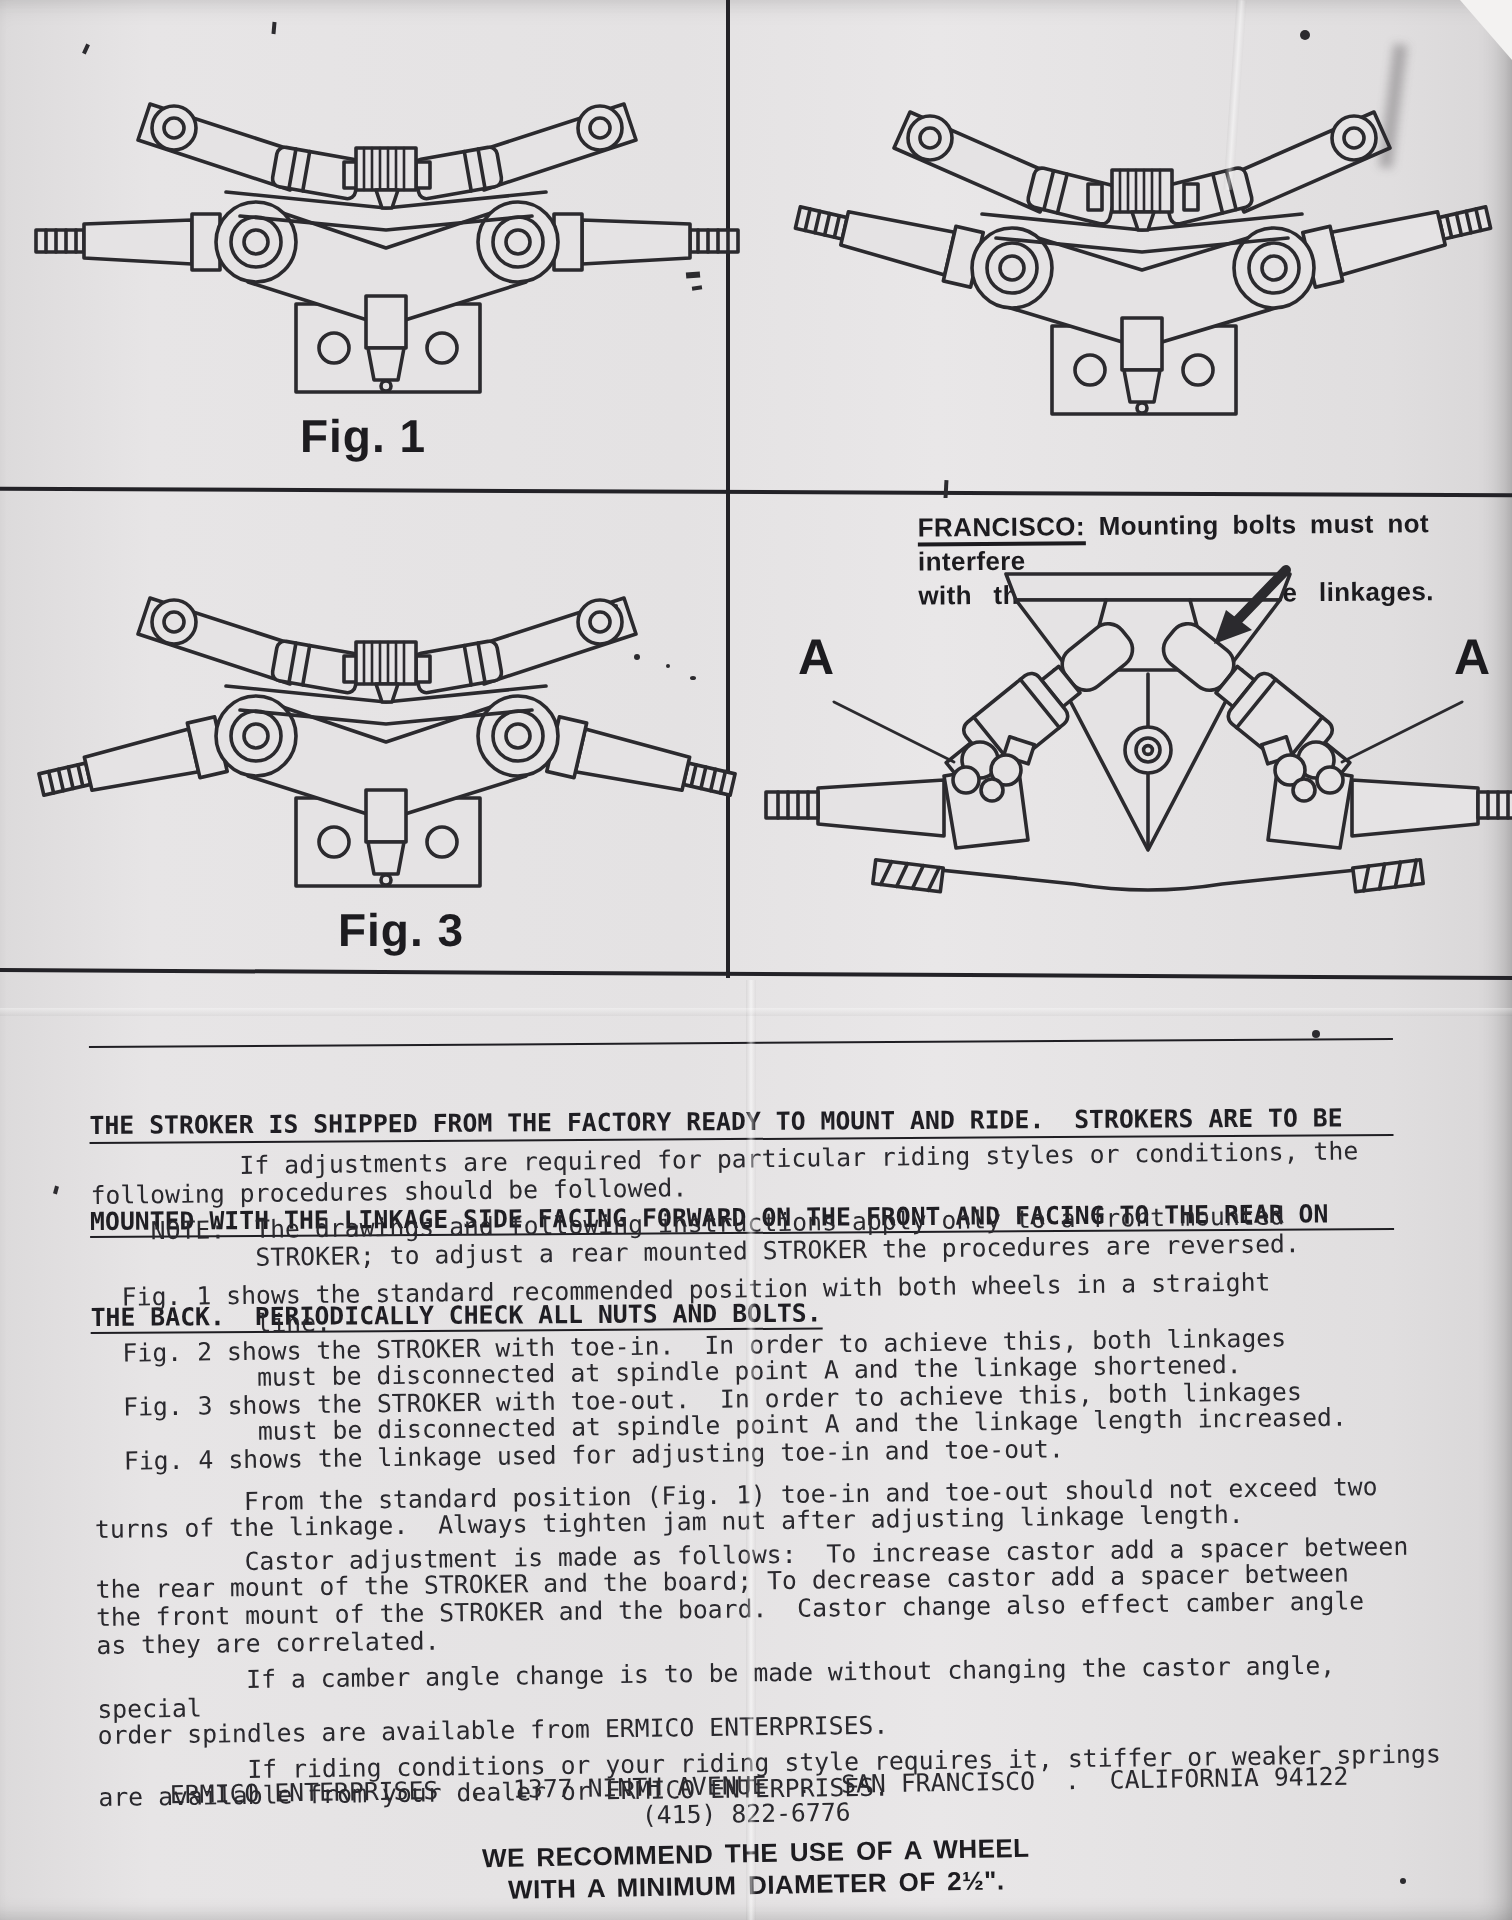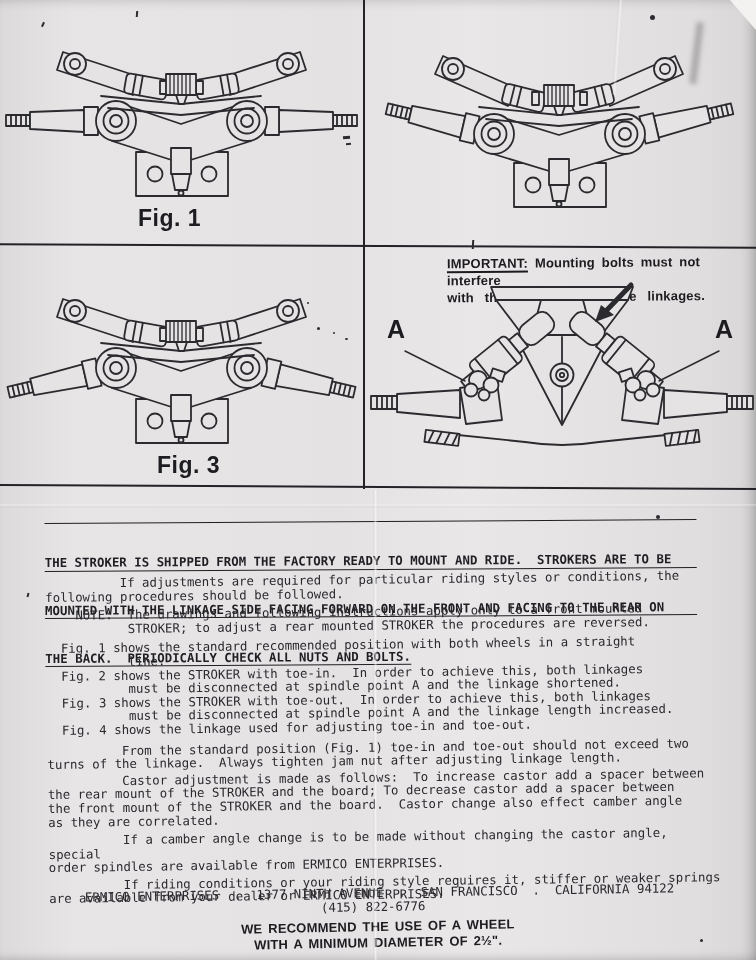--- a/index.html
+++ b/index.html
@@ -4,21 +4,21 @@
 <style>
   html,body{margin:0;padding:0;}
   .page{
     position:relative; width:756px; height:960px; overflow:hidden;
     background:linear-gradient(90deg,#dcdadb 0%,#e7e5e6 10%,#e4e2e3 45%,#e9e7e8 62%,#e0dedf 92%,#d8d6d7 100%);
     box-shadow:inset -10px 0 14px -8px rgba(0,0,0,.28), inset 0 -8px 10px -6px rgba(0,0,0,.14), inset 0 10px 12px -8px rgba(0,0,0,.10);
     font-family:"DejaVu Sans Mono", monospace;
     color:#29282c;
   }
   
-  .panel{position:absolute; overflow:visible;}
+  .panel{position:absolute; overflow:visible;margin-left:12px;}
   .grid-line{position:absolute; background:#232227;}
   .fig-label{
     position:absolute; width:100%; text-align:center;
     font-family:"Liberation Sans", sans-serif; font-weight:700;
     font-size:23px; color:#1d1c20; letter-spacing:.5px;
   }
   svg.draw{position:absolute; left:0; overflow:visible;}
   .ink{stroke:#2b2a2e; stroke-width:1.8; fill:none; stroke-linejoin:round; stroke-linecap:round;}
   
   .important{
@@ -279,21 +279,21 @@
           <path d="M170,56v21 M174,56v21 M178,56v21 M182,56v21 M186,56v21 M190,56v21" stroke-width="1.3"></path>
           <polygon points="176,77 187,77 184,86 179,86" fill="#e5e3e4"></polygon>
         </g>
       </g>
     </svg>
     <div class="fig-label" style="top:205px;left:-16px;">Fig. 3</div>
   </div>
 
   <div class="panel" style="left:363px;top:247px;width:393px;height:242px;">
     <div class="important" style="left:84px;top:7px;width:300px;">
-      <span class="lbl">IMPORTANT:</span><span> Mounting bolts must not interfere</span>
+      <span class="lbl">FRANCISCO:</span><span> Mounting bolts must not interfere</span>
       <div class="l2">with the movement of the linkages.</div>
     </div>
     <svg class="draw" style="top:38px;" width="393" height="200" viewBox="0 0 393 200">
       <g class="ink">
         <polygon points="128,2 270,2 265,15 133,15" fill="#e5e3e4"></polygon>
         <polygon points="133,15 265,15 237,52 161,52" fill="#e5e3e4"></polygon>
         <path d="M178,15 L174,30 M220,15 L224,30"></path>
         <g>
           <polygon points="152,50 246,50 199,140" fill="#e5e3e4"></polygon>
           <path d="M199,52 L199,138"></path>

